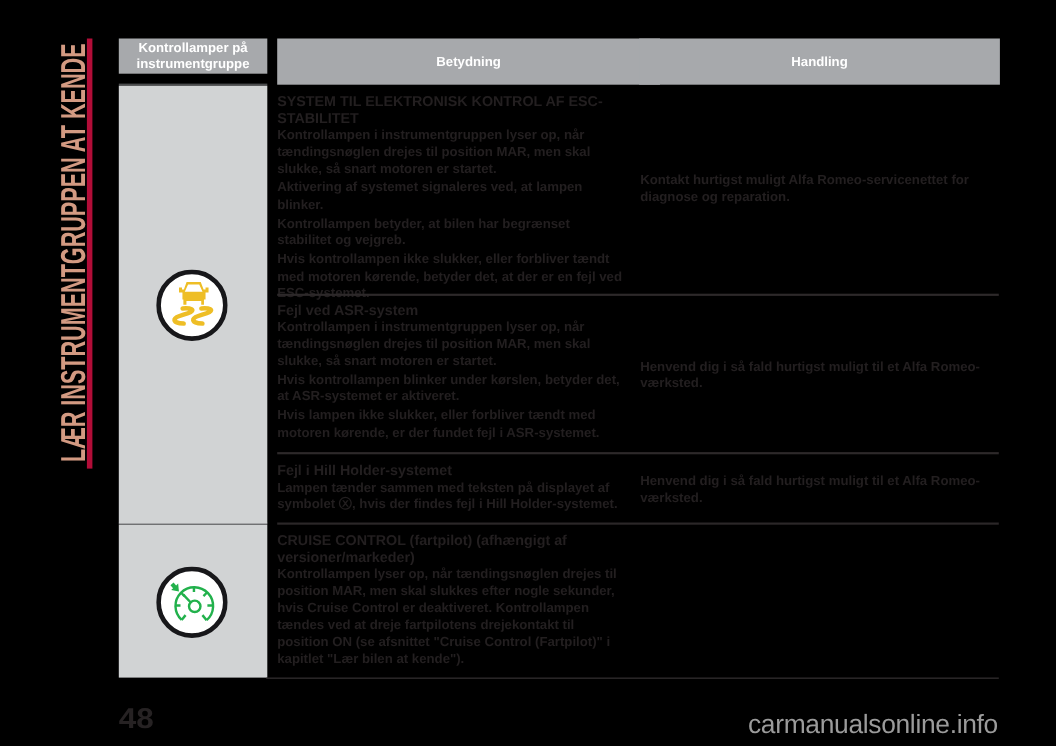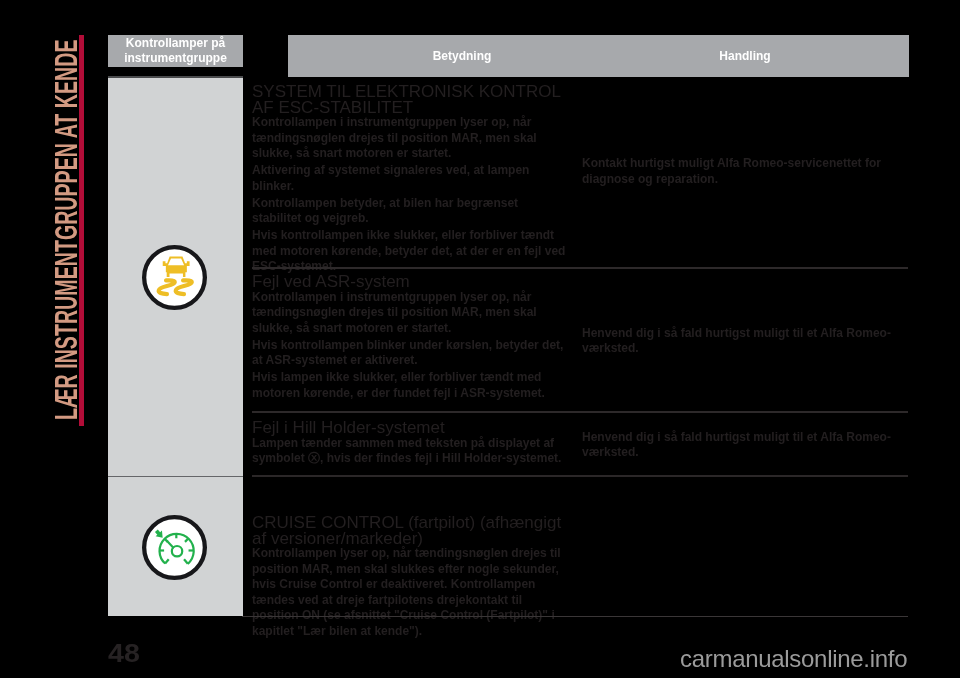--- a/index.html
+++ b/index.html
@@ -15,32 +15,32 @@
        transform:rotate(-90deg) scaleX(0.623);
        color:#d39a82;font-weight:bold;font-size:31.5px;letter-spacing:0px;
        white-space:nowrap;line-height:24px;}
   .red-bar{position:absolute;left:79px;top:35px;width:5px;height:391px;background:#b20d38;}
 
   
   .hdr{position:absolute;background:#a7a9ac;color:#ffffff;font-weight:bold;
        font-size:12px;line-height:15px;text-align:center;
        display:flex;align-items:center;justify-content:center;}
   .hdr1{left:108px;top:35px;width:135px;height:32px;}
-  .hdr2{left:252px;top:35px;width:348px;height:42px;margin-left:36px;}
+  .hdr2{left:252px;top:35px;width:348px;height:42px;}
   .hdr3{left:581px;top:35px;width:328px;height:42px;text-align:center;}
 
   .iconcell{position:absolute;left:108px;width:135px;background:#d1d3d4;}
   .iconcell1{top:78px;height:398px;}
   .iconcell1 .icon-wrap{left:34px;top:167px;}
   .iconcell2{top:477px;height:139px;}
   .iconcell2 .icon-wrap{left:34px;top:38px;}
   .sec{position:absolute;left:252px;width:316px;color:#231f20;}
   .act{position:absolute;left:582px;width:327px;color:#231f20;}
 
-  .h4{font-weight:normal;font-size:17px;line-height:15.5px;margin:0;}
+  .h4{font-weight:bold;font-size:13px;line-height:15.5px;margin:0;}
   .p{font-weight:bold;font-size:12px;line-height:15.5px;margin:0;}
   .p + .p{margin-top:1.6px;}
 
   .sep{position:absolute;height:1.6px;background:#2d292a;}
 
   .icon-wrap{position:absolute;width:65px;height:65px;}
   .pagenum{position:absolute;left:108px;top:638px;color:#262223;
        font-weight:bold;font-size:26px;letter-spacing:0px;
        transform-origin:left top;transform:scaleX(1.1);}
   .watermark{position:absolute;left:680px;top:645px;color:#9b9b9b;
@@ -114,21 +114,21 @@
       <div class="sec" style="top: 274px;">
         <div class="h4">Fejl ved ASR-system</div>
         <div class="p">Kontrollampen i instrumentgruppen lyser op, når tændingsnøglen drejes til position MAR, men skal slukke, så snart motoren er startet.</div>
         <div class="p">Hvis kontrollampen blinker under kørslen, betyder det, at ASR-systemet er aktiveret.</div>
         <div class="p">Hvis lampen ikke slukker, eller forbliver tændt med motoren kørende, er der fundet fejl i ASR-systemet.</div>
       </div>
       <div class="sec" style="top: 420px;">
         <div class="h4">Fejl i Hill Holder-systemet</div>
         <div class="p">Lampen tænder sammen med teksten på displayet af symbolet ⓧ, hvis der findes fejl i Hill Holder-systemet.</div>
       </div>
-      <div class="sec" style="top: 483px; margin-top: 32px;">
+      <div class="sec" style="top: 483px;">
         <div class="h4">CRUISE CONTROL (fartpilot) (afhængigt af versioner/markeder)</div>
         <div class="p">Kontrollampen lyser op, når tændingsnøglen drejes til position MAR, men skal slukkes efter nogle sekunder, hvis Cruise Control er deaktiveret. Kontrollampen tændes ved at dreje fartpilotens drejekontakt til position ON (se afsnittet "Cruise Control (Fartpilot)" i kapitlet "Lær bilen at kende").</div>
       </div>
     </div>
 
   <div id="action-col">
       <div class="act p" style="top: 156px;">Kontakt hurtigst muligt Alfa Romeo-servicenettet for diagnose og reparation.</div>
       <div class="act p" style="top: 324px;">Henvend dig i så fald hurtigst muligt til et Alfa Romeo-værksted.</div>
       <div class="act p" style="top: 428px;">Henvend dig i så fald hurtigst muligt til et Alfa Romeo-værksted.</div>
     </div>

